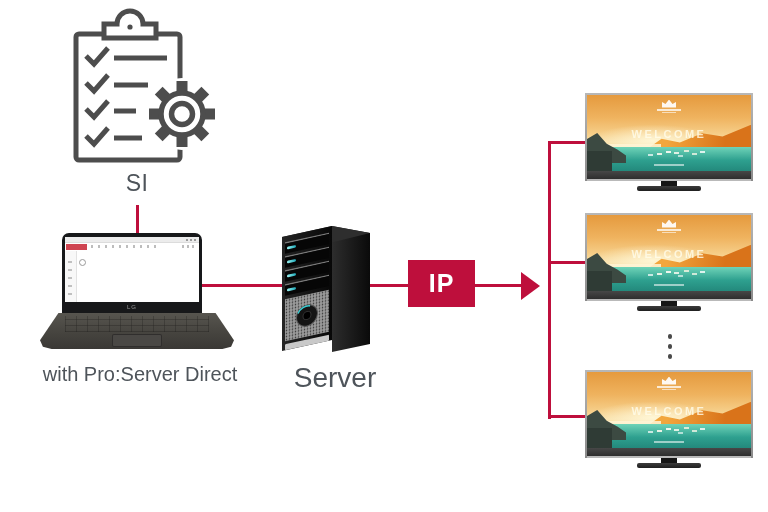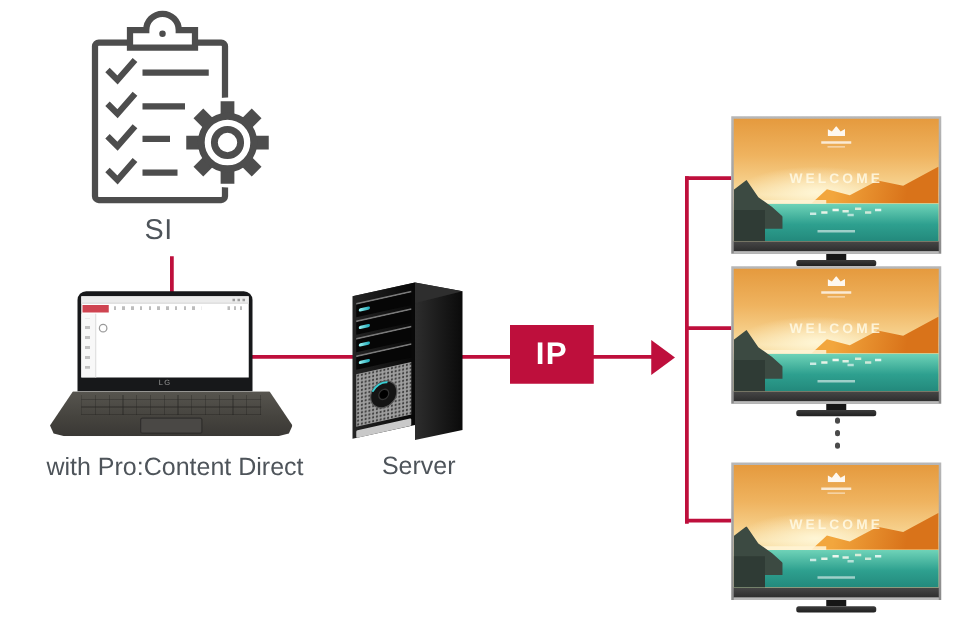--- a/index.html
+++ b/index.html
@@ -14,21 +14,21 @@
 
   
   .red-line{position:absolute;background:var(--accent-red);z-index:1;}
   .arrow-head{position:absolute;width:0;height:0;z-index:3;
       border-top:14px solid transparent;border-bottom:14px solid transparent;
       border-left:19px solid var(--accent-red);}
 
   
   .clip-svg{position:absolute;left:70px;top:8px;z-index:2;}
   .ink{stroke:var(--icon-stroke);}
-  .si-label{position:absolute;left:87px;top:170px;width:80px;text-align:center;
+  .si-label{position:absolute;left:97px;top:170px;width:80px;text-align:center;
       font-size:23px;letter-spacing:.5px;}
 
   
   .laptop{position:absolute;left:40px;top:231px;width:194px;height:124px;z-index:2;}
   .lap-screen{position:absolute;left:22px;top:2px;width:140px;height:80px;
       background:#17181a;border-radius:7px 7px 0 0;box-sizing:border-box;
       padding:4px 3px 11px 3px;}
   .lap-chin{position:absolute;left:0;bottom:0;width:100%;height:11px;text-align:center;
       font-size:6px;line-height:11px;color:#9a9a9a;letter-spacing:1px;}
   .app{position:relative;width:134px;height:65px;background:#fff;overflow:hidden;}
@@ -54,32 +54,32 @@
       background:repeating-linear-gradient(90deg,rgba(0,0,0,.35) 0 1px,transparent 1px 11px),
                  repeating-linear-gradient(0deg,rgba(0,0,0,.35) 0 1px,transparent 1px 6px);}
   .lap-trackpad{position:absolute;left:50%;transform:translateX(-50%);top:21px;width:48px;
       height:11px;background:#4a4845;border:1px solid rgba(0,0,0,.35);border-radius:2px;}
   .laptop-caption{position:absolute;left:6px;top:360px;width:268px;text-align:center;
       font-size:20px;line-height:29px;}
 
   
   .server-svg{position:absolute;left:278px;top:216px;z-index:2;}
   .server-label{position:absolute;left:283px;top:362px;width:104px;text-align:center;
-      font-size:20px;}
+      font-size:28px;}
 
   
   .ip-badge{position:absolute;left:408px;top:260px;width:67px;height:47px;z-index:3;
       background:var(--accent-red);border-radius:0;color:#fff;font-size:25px;
       font-weight:bold;letter-spacing:1px;display:flex;align-items:center;justify-content:center;}
 
   
   .tv{position:absolute;left:585px;width:168px;z-index:2;}
   .tv-frame{position:relative;background:linear-gradient(#b7b7b7,#8a8a8a);
       padding:2px 2px 0 2px;}
-  .screen{position:relative;width:164px;height:98px;overflow:hidden;
+  .screen{position:relative;width:164px;height:76px;overflow:hidden;
       background:linear-gradient(180deg,#e59a3e 0%,#efb35f 30%,#f6cf8a 52%,#f9e0a8 62%,#f6d694 68%);}
   .glow{position:absolute;inset:0;background:radial-gradient(ellipse 55% 30% at 40% 60%,rgba(255,247,216,.95),rgba(255,247,216,0) 70%);}
   .cliffs{position:absolute;right:0;bottom:31%;width:62%;height:30%;
       background:linear-gradient(100deg,#f2a63d 20%,#d9731a 75%);
       clip-path:polygon(100% 0,100% 100%,0 100%,12% 62%,30% 78%,52% 38%,72% 52%);}
   .sea{position:absolute;left:0;right:0;bottom:0;height:31%;
       background:linear-gradient(180deg,#6fd3b8 0%,#2ea08f 55%,#23897c 100%);}
   .sea::before{content:'';position:absolute;top:-3px;left:0;right:55%;height:3px;
       background:rgba(255,244,214,.85);}
   .rocks{position:absolute;left:0;bottom:10%;width:24%;height:40%;background:#3c4a42;
@@ -162,21 +162,21 @@
         <div class="app-target"></div>
       </div>
       <div class="lap-chin">LG</div>
     </div>
     <div class="lap-base">
       <div class="lap-keys"></div>
       <div class="lap-trackpad"></div>
     </div>
   </div>
   <div class="laptop-caption">
-    <div>with Pro:Content Direct</div>
+    <div>with Pro:Server Direct</div>
   </div>
 
   <svg class="server-svg" width="96" height="142" viewBox="0 0 96 142">
     <defs>
       <linearGradient id="sideGrad" x1="0" y1="0" x2="1" y2="0">
         <stop offset="0" stop-color="#2d2d2d"></stop>
           <stop offset="1" stop-color="#0a0a0a"></stop>
       </linearGradient>
       <linearGradient id="frontGrad" x1="0" y1="0" x2="1" y2="0">
         <stop offset="0" stop-color="#242424"></stop>

